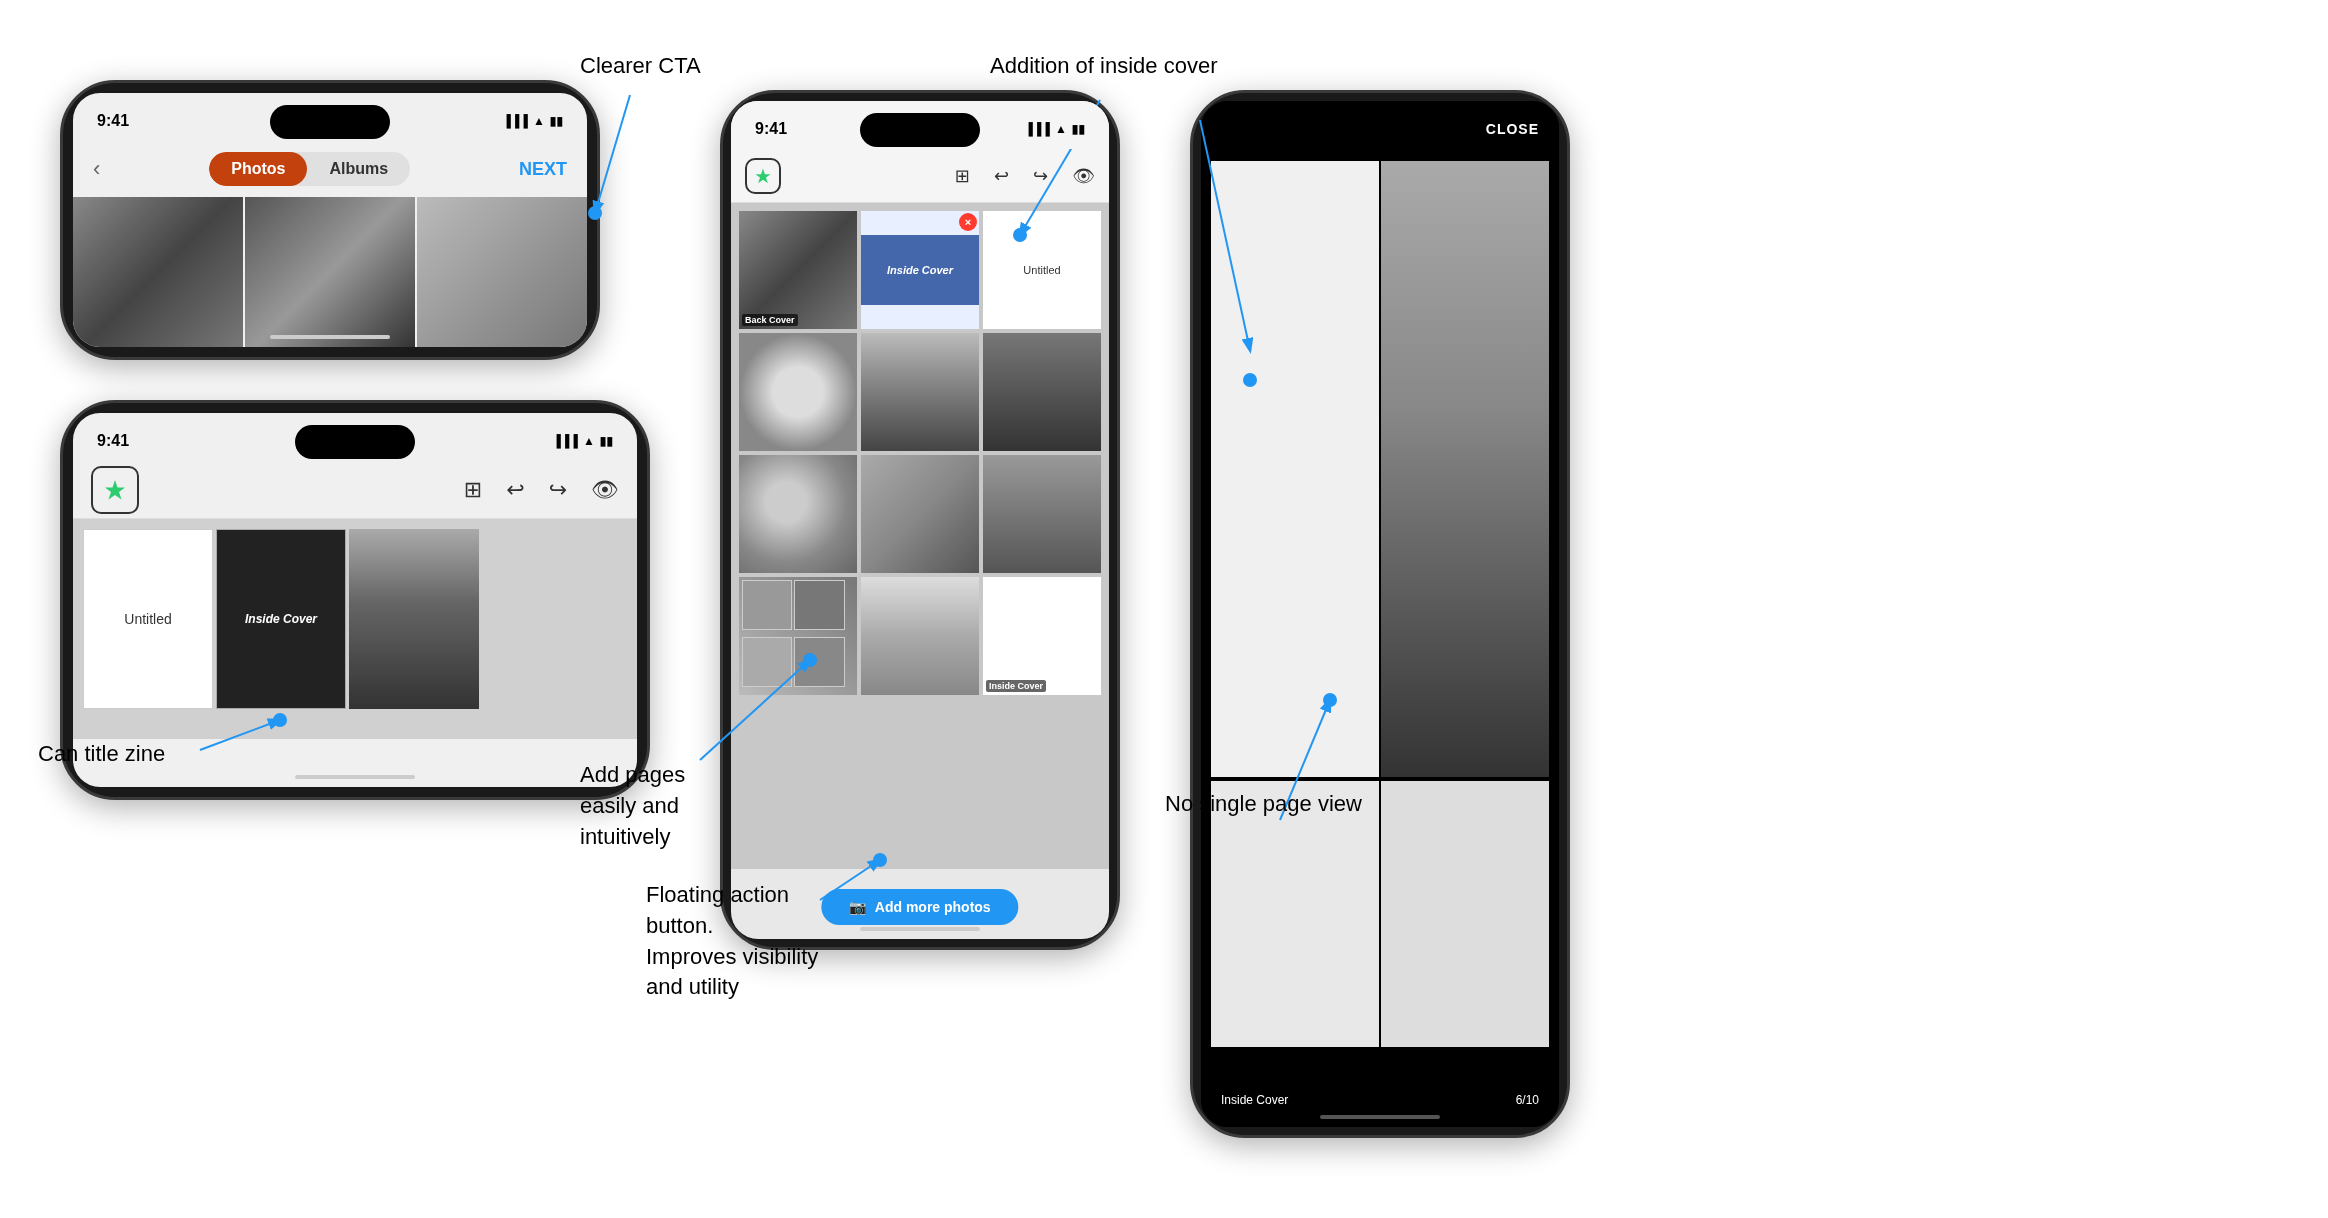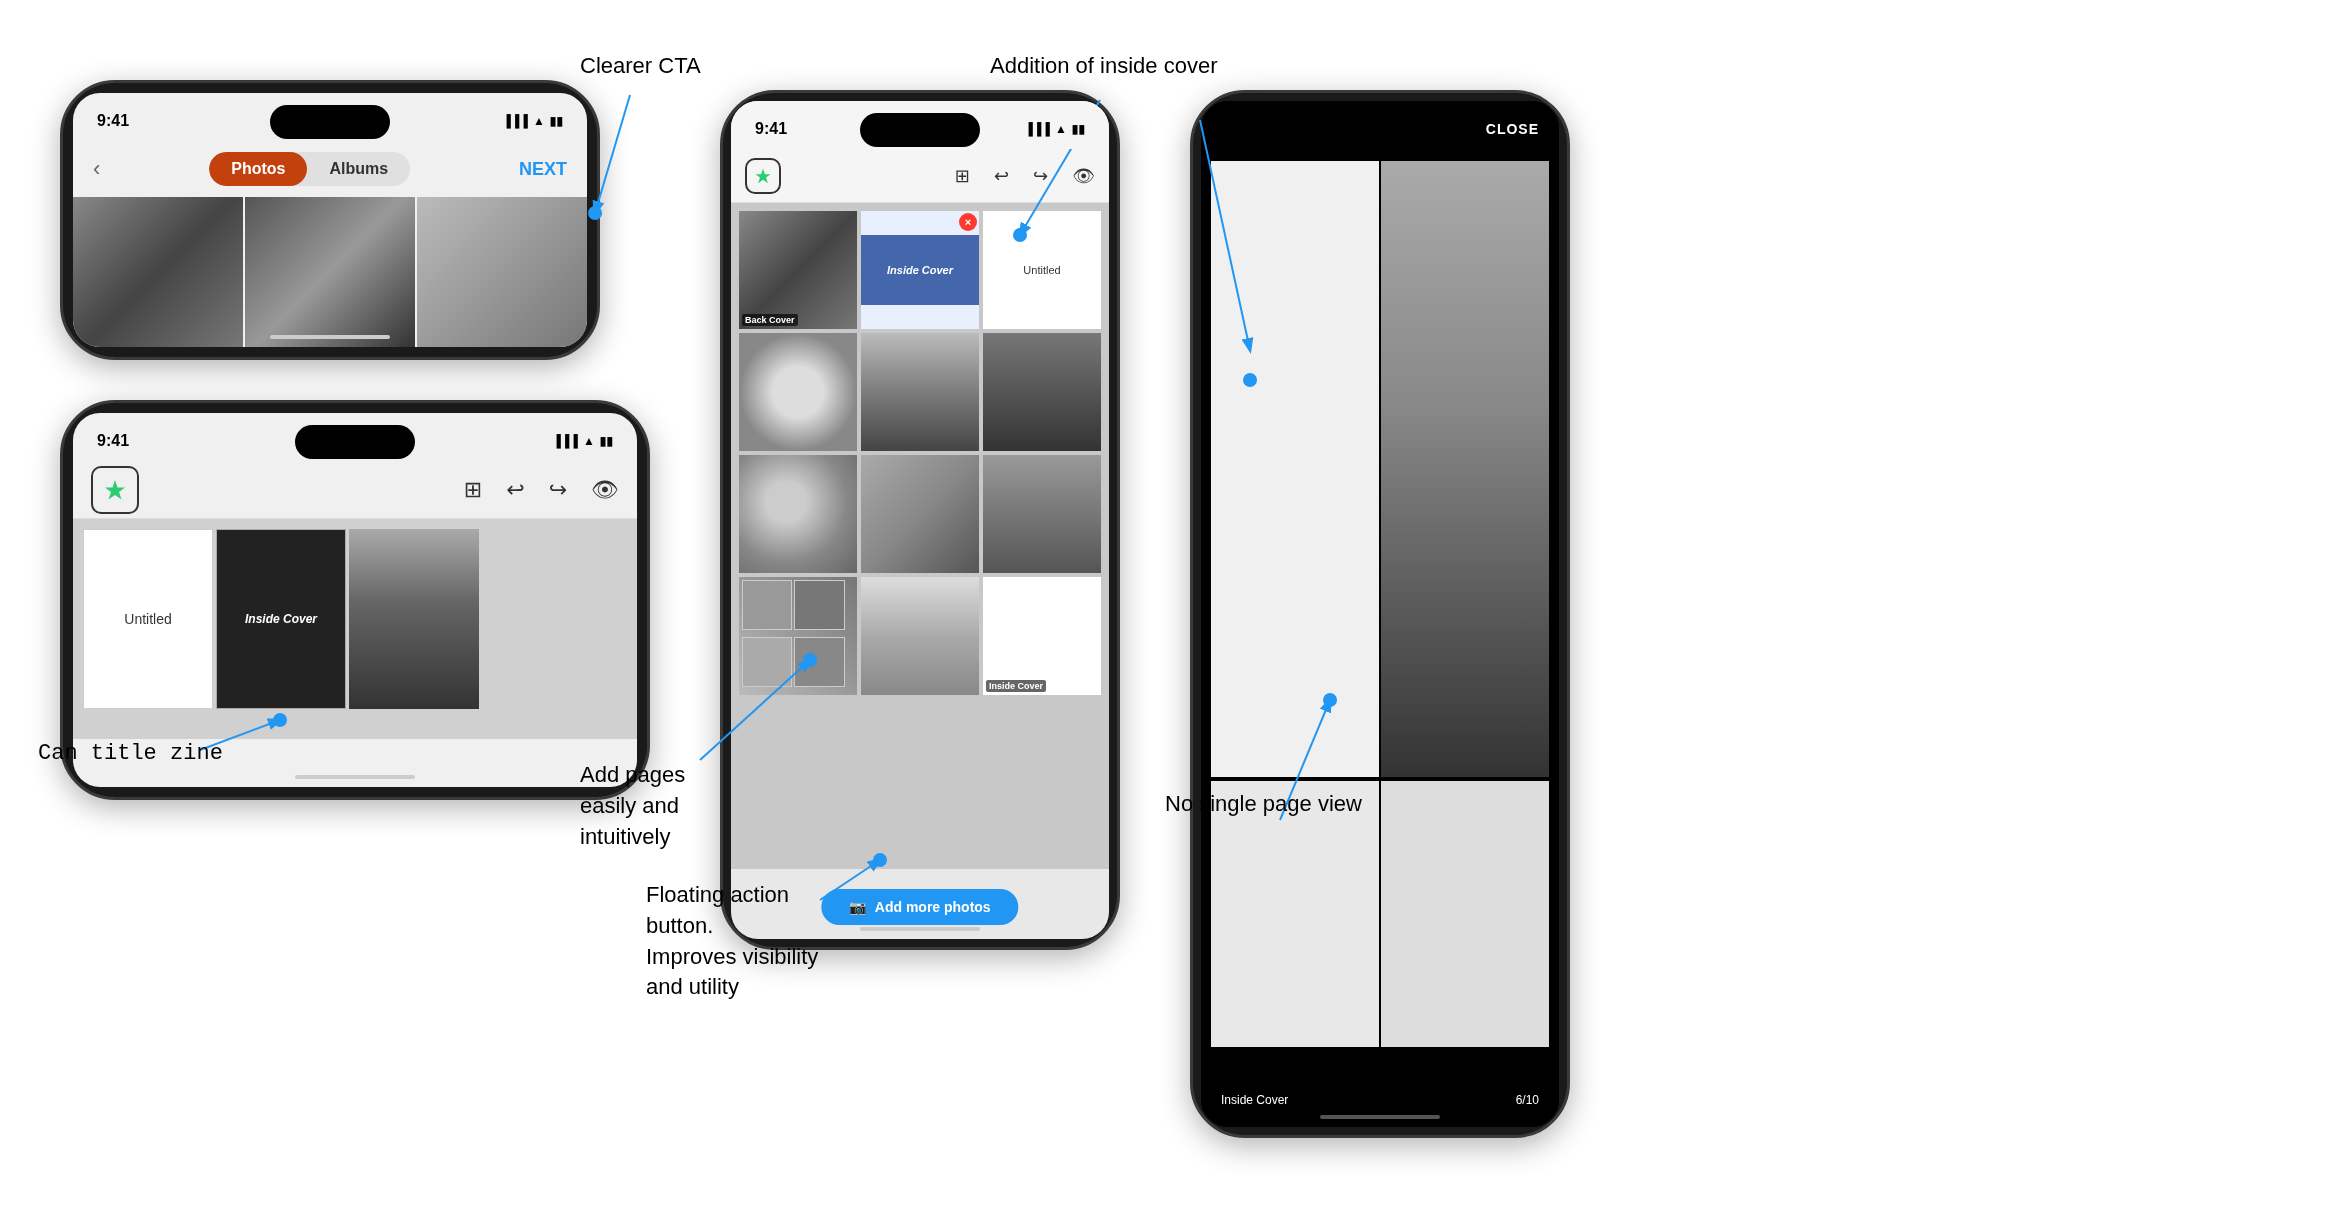--- a/index.html
+++ b/index.html
@@ -653,17 +653,17 @@
   <circle cx="595" cy="213" r="7" fill="#2196f3"></circle>
   <circle cx="280" cy="720" r="7" fill="#2196f3"></circle>
   <circle cx="810" cy="660" r="7" fill="#2196f3"></circle>
   <circle cx="880" cy="860" r="7" fill="#2196f3"></circle>
   <circle cx="1020" cy="235" r="7" fill="#2196f3"></circle>
   <circle cx="1250" cy="380" r="7" fill="#2196f3"></circle>
   <circle cx="1330" cy="700" r="7" fill="#2196f3"></circle>
 </svg>
 
 <div class="annotation-label" style="left:580px;top:52px;">Clearer CTA</div>
-<div class="annotation-label" style="left:38px;top:740px;font-family:Liberation Mono, monospace;">Can title zine</div>
+<div class="annotation-label" style="left:38px;top:740px;">Can title zine</div>
 <div class="annotation-label" style="left:580px;top:760px;max-width:160px;line-height:1.4;">Add pages easily and intuitively</div>
 <div class="annotation-label" style="left:610px;top:880px;max-width:200px;line-height:1.4;margin-left:36px;">Floating action button.<br>Improves visibility and utility</div>
 <div class="annotation-label" style="left:990px;top:52px;">Addition of inside cover</div>
 <div class="annotation-label" style="left:1165px;top:790px;">No single page view</div>
 
 </body></html>

